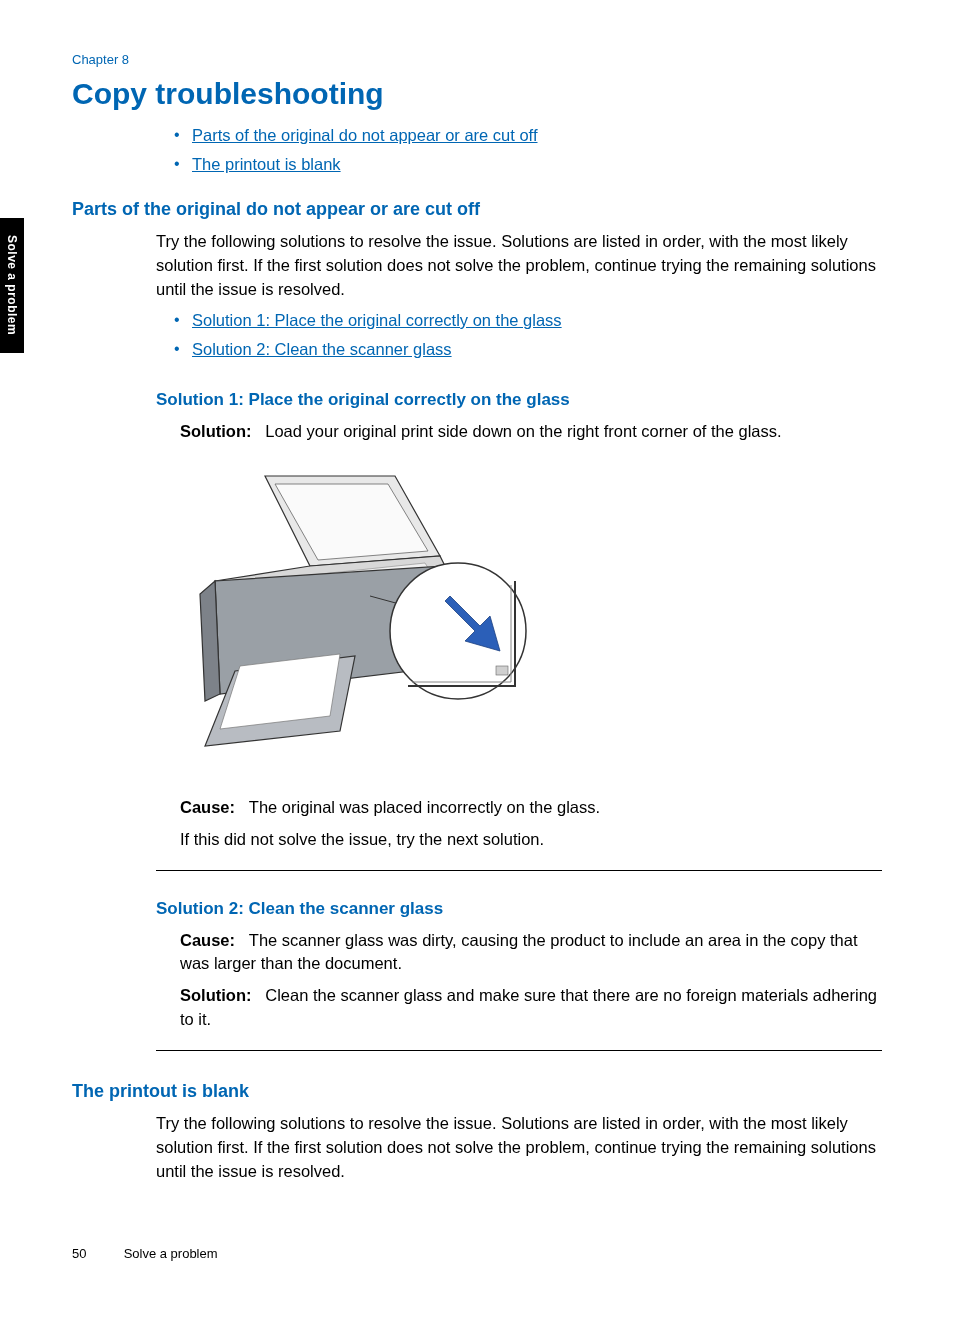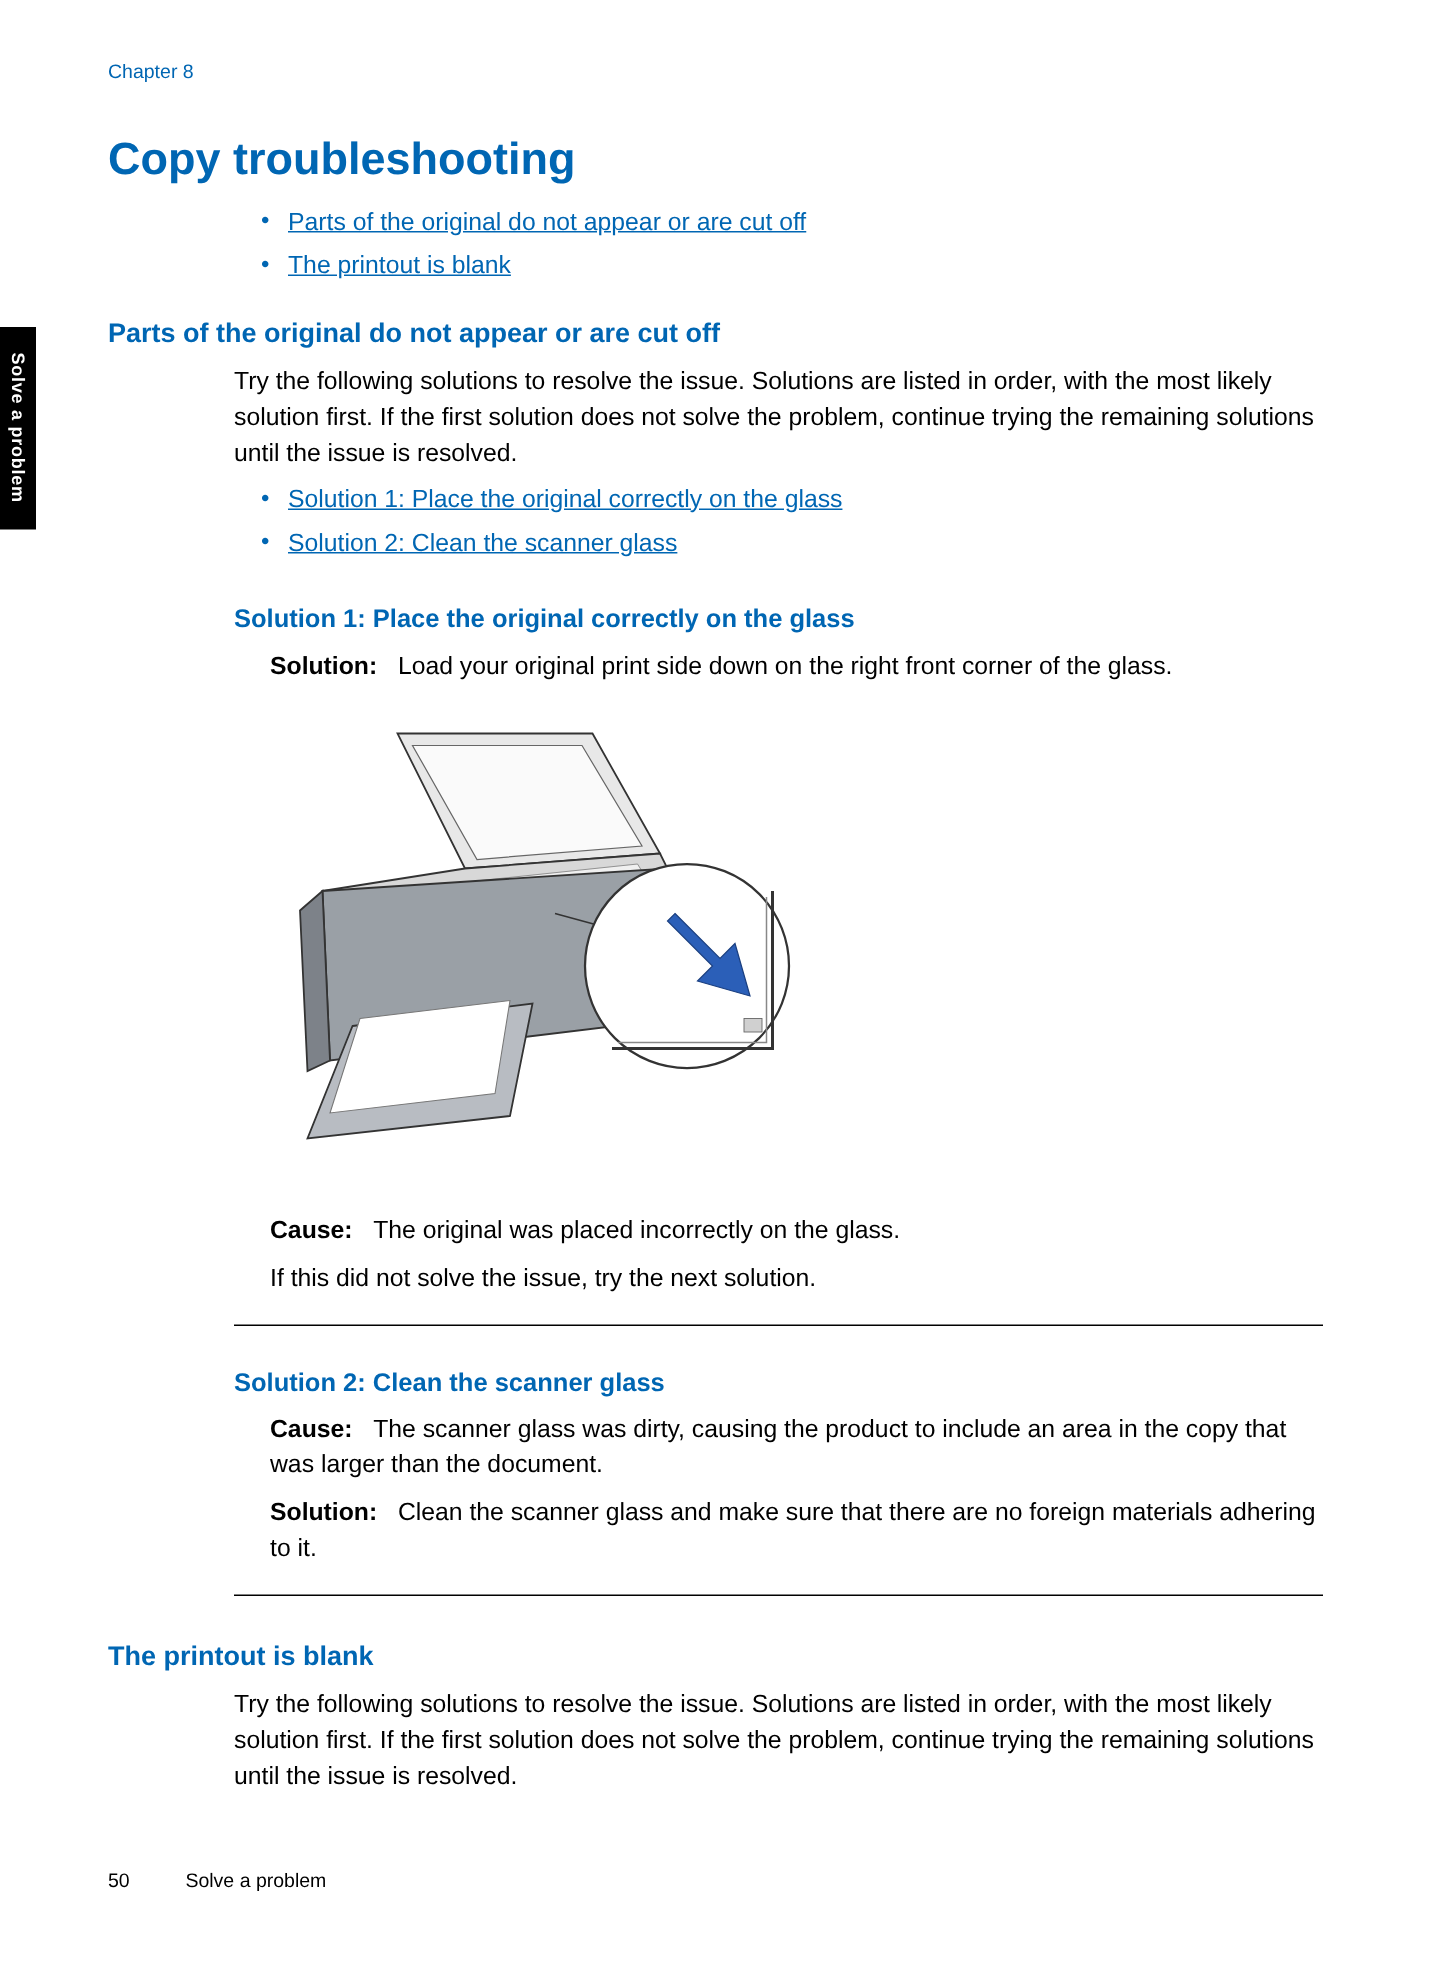--- a/index.html
+++ b/index.html
@@ -6,21 +6,21 @@
     body {
       width: 954px;
       height: 1321px;
       background: #fff;
       font-family: Arial, Helvetica, sans-serif;
       position: relative;
       color: #000;
     }
     .chapter-header {
       position: absolute;
-      top: 40px;
+      top: 52px;
       left: 72px;
       font-size: 13px;
       color: #0066b3;
     }
     .side-tab {
       position: absolute;
       left: 0;
       top: 218px;
       width: 24px;
       height: 135px;
@@ -35,21 +35,21 @@
     .side-tab-text {
       writing-mode: vertical-rl;
       text-orientation: mixed;
       white-space: nowrap;
       letter-spacing: 0.5px;
     }
     .content {
       position: absolute;
       left: 72px;
       right: 72px;
-      top: 90px;
+      top: 77px;
     }
     .page-title {
       font-size: 30px;
       font-weight: bold;
       color: #0066b3;
       margin-bottom: 12px;
     }
     .intro-block { margin-left: 84px; }
     .body-text {
       font-size: 16.5px;

